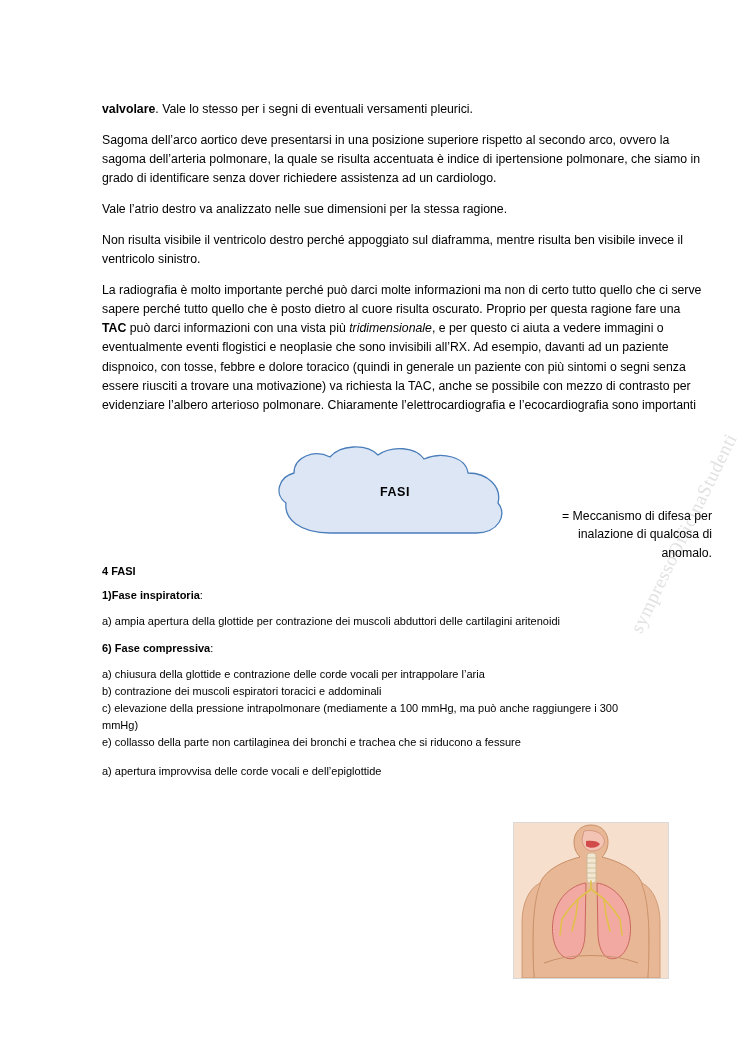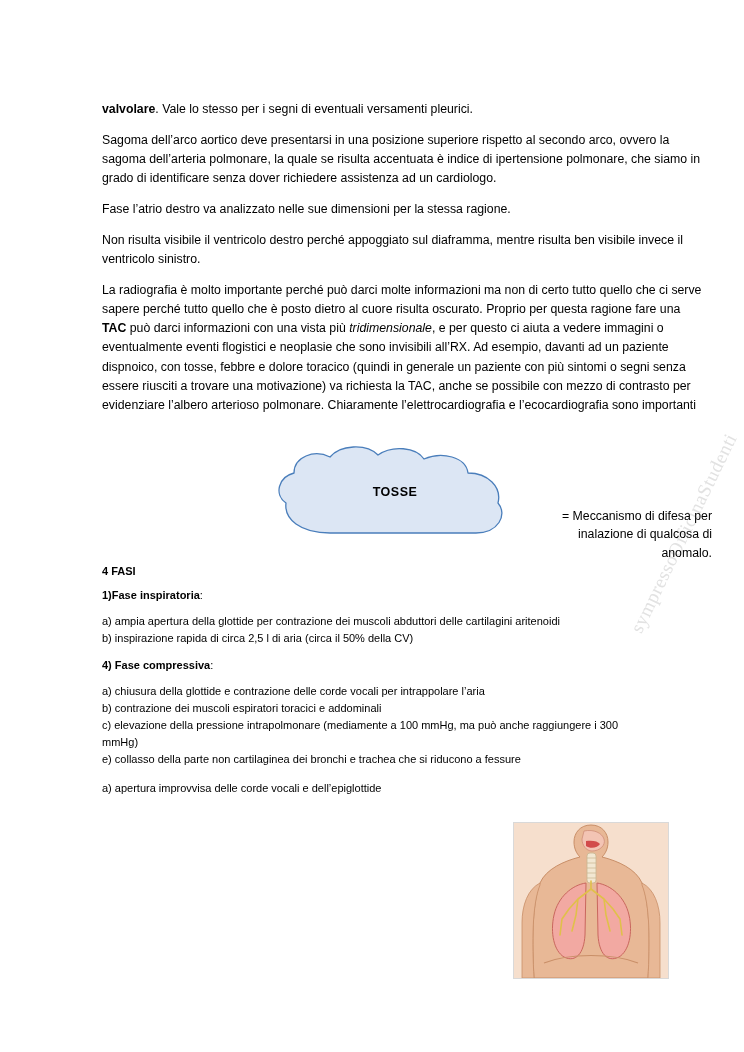--- a/index.html
+++ b/index.html
@@ -123,53 +123,52 @@
 
     <p class="para">
       <b>valvolare</b><span>. Vale lo stesso per i segni di eventuali versamenti pleurici.</span>
     </p>
 
     <p class="para">
       <span class="u">Sagoma dell’arco aortico</span><span> deve presentarsi in una posizione superiore rispetto al secondo arco, ovvero la </span><span class="u">sagoma dell’arteria polmonare</span><span>, la quale se risulta accentuata è indice di ipertensione polmonare, che siamo in grado di identificare senza dover richiedere assistenza ad un cardiologo.</span>
     </p>
 
     <p class="para">
-      <span> Fase </span><span class="u">l’atrio destro</span><span> va analizzato nelle sue dimensioni per la stessa ragione.</span>
+      <span> Vale </span><span class="u">l’atrio destro</span><span> va analizzato nelle sue dimensioni per la stessa ragione.</span>
     </p>
 
     <p class="para">
       <span>Non risulta visibile il ventricolo destro perché appoggiato sul diaframma, mentre risulta ben visibile invece il </span><span class="u">ventricolo sinistro</span><span>.</span>
     </p>
 
     <p class="para">
       <span>La radiografia è molto importante perché può darci molte informazioni ma non di certo tutto quello che ci serve sapere perché tutto quello che è posto dietro al cuore risulta oscurato. Proprio per questa ragione fare una </span><b>TAC</b><span> può darci informazioni con una vista più </span><i>tridimensionale</i><span>, e per questo ci aiuta a vedere immagini o eventualmente eventi flogistici e neoplasie che sono invisibili all’RX. Ad esempio, davanti ad un paziente dispnoico, con tosse, febbre e dolore toracico (quindi in generale un paziente con più sintomi o segni senza essere riusciti a trovare una motivazione) va richiesta la TAC, anche se possibile con mezzo di contrasto per evidenziare l’albero arterioso polmonare. Chiaramente l’elettrocardiografia e l’ecocardiografia sono importanti</span>
     </p>
 
     <div class="cloud-area">
       <div class="cloud">
         <svg width="250" height="98" viewBox="0 0 250 98" xmlns="http://www.w3.org/2000/svg" aria-hidden="true">
           <path d="M60,88 C30,88 14,74 16,58 C4,50 8,32 24,28 C24,12 44,4 60,12 C70,0 96,-2 108,10 C122,0 146,2 154,14 C172,6 196,12 198,28 C218,28 232,42 228,58 C238,70 228,88 206,88 Z" fill="#dce6f4" stroke="#4a7ebb" stroke-width="1.3" stroke-linejoin="round"></path>
         </svg>
-        <div class="cloud-label">TOSSE</div>
+        <div class="cloud-label">FASI</div>
       </div>
       <div class="cloud-note">= Meccanismo di difesa per inalazione di qualcosa di anomalo.</div>
     </div>
 
     <div class="section-head">4 FASI</div>
 
     <div class="section-head">
       <b>1)Fase inspiratoria</b><span style="font-weight:normal">:</span>
     </div>
     <div class="list">
       <div>a)  ampia apertura della glottide per contrazione dei muscoli abduttori delle cartilagini aritenoidi</div>
-      <div>b)  inspirazione rapida di circa 2,5 l di aria (circa il 50% della CV)</div>
     </div>
 
     <div class="section-head">
-      <b>4) Fase compressiva</b><span style="font-weight:normal">:</span>
+      <b>6) Fase compressiva</b><span style="font-weight:normal">:</span>
     </div>
     <div class="list">
       <div>a)  chiusura della glottide e contrazione delle corde vocali per intrappolare l’aria</div>
       <div>b)  contrazione dei muscoli espiratori toracici e addominali</div>
       <div style="width:548px">c)  elevazione della pressione intrapolmonare (mediamente a 100 mmHg, ma può anche raggiungere i 300 mmHg)</div>
       <div style="width:430px">e)  collasso della parte non cartilaginea dei bronchi e trachea che si riducono a fessure</div>
     </div>
 
     <div class="list">
       <div>a)  apertura improvvisa delle corde vocali e dell’epiglottide</div>

